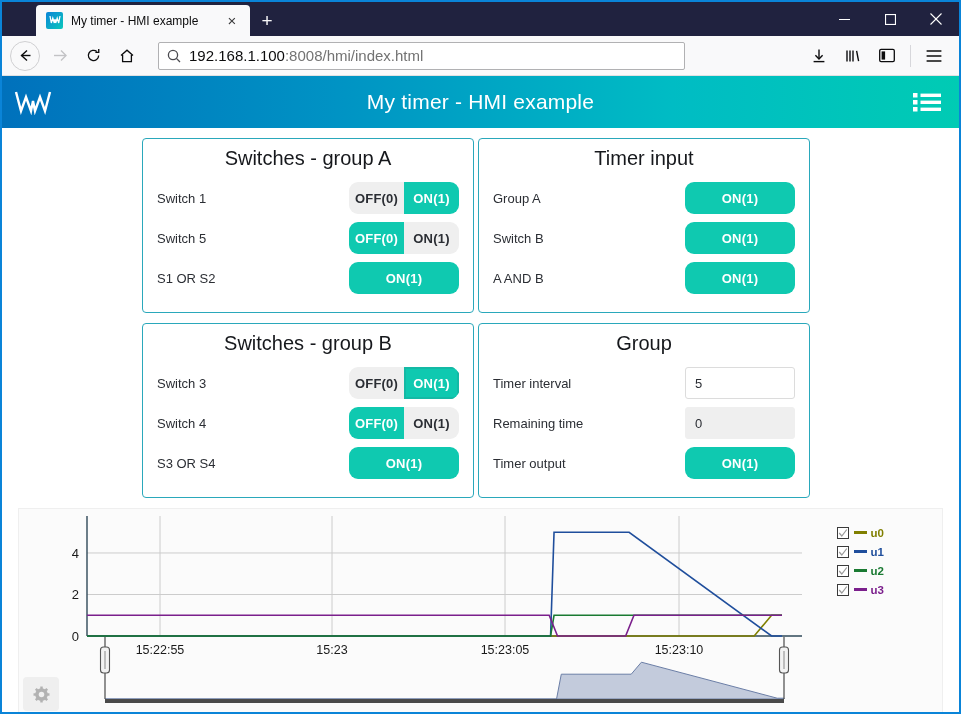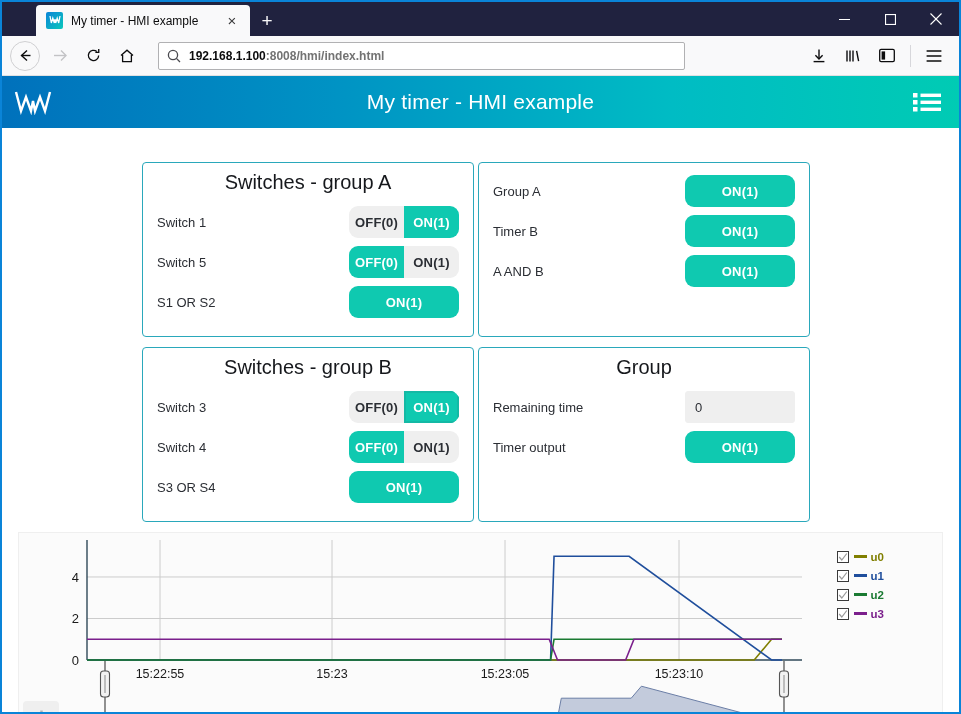--- a/index.html
+++ b/index.html
@@ -41,21 +41,21 @@
   .navbar { height: 40px; background: #f9f9fa; display: flex; align-items: center;
             padding: 0 8px; flex: 0 0 40px; border-bottom: 1px solid #e1e1e2; }
   .navbtn { width: 30px; height: 30px; display: flex; align-items: center;
             justify-content: center; color: #0c0c0d; margin-right: 4px; }
   .navbtn.back { border: 1px solid #d0d0d2; border-radius: 50%; width: 30px; height: 30px; }
   .navbtn.disabled { color: #c3c3c5; }
   .urlbar { flex: 1 1 auto; height: 28px; background: #ffffff; border: 1px solid #b1b1b3;
             border-radius: 2px; display: flex; align-items: center; padding: 0 8px;
             margin: 0 8px 0 12px; max-width: 527px; }
   .url-search-icon { color: #4a4a4f; margin-right: 8px; display:flex; }
-  .url-text { font-size: 12px; color: #0c0c0d; white-space: nowrap; font-weight: bold; }
+  .url-text { font-size: 15px; color: #0c0c0d; white-space: nowrap; }
   .url-text .dim { color: #737373; }
   .nav-right { display: flex; align-items: center; margin-left: auto; }
   .nav-right .navbtn { margin: 0 2px; }
   .nav-sep { width: 1px; height: 22px; background: #d7d7db; margin: 0 6px; }
 
   
   .page { flex: 1 1 auto; background: #ffffff; overflow: hidden;
           display: flex; flex-direction: column; }
 
   .hmi-header { height: 52px; flex: 0 0 52px;
@@ -65,21 +65,21 @@
   .hmi-title { position: absolute; left: 0; right: 0; text-align: center;
                font-size: 21px; color: #ffffff; font-weight: 400;
                letter-spacing: .2px; pointer-events: none; }
   .hmi-menu { margin-left: auto; margin-right: 18px; display: flex;
               align-items: center; z-index: 2; }
 
   .hmi-body { flex: 1 1 auto; background: #ffffff; padding: 10px 0 0 0;
               display: flex; flex-direction: column; }
 
   .panels { display: flex; flex-wrap: wrap; gap: 0px 4px;
-            padding: 0 140px 0 140px; margin-top: 24px; }
+            padding: 0 140px 0 140px; }
   .panel { width: 332px; border: 1px solid #2aa8bb; border-radius: 4px;
            background: #ffffff; margin-bottom: 10px; padding: 8px 14px 14px 14px; }
   .panel-title { text-align: center; font-size: 20px; color: #16181c;
                  font-weight: 400; margin-bottom: 8px; }
   .row { display: flex; align-items: center; height: 40px; margin-bottom: 0px; gap: 48px; }
   .row-label { width: 144px; font-size: 13px; color: #2b2e34; flex: 0 0 144px; }
   .btn-group { flex: 1 1 auto; display: flex; height: 32px; border-radius: 9px;
                overflow: hidden; }
   .btn { flex: 1 1 50%; display: flex; align-items: center; justify-content: center;
          font-size: 13px; font-weight: bold; letter-spacing: .2px; }
@@ -254,28 +254,29 @@
               </div>
             </div>
             <div class="row">
               <div class="row-label">S1 OR S2</div>
               <div class="btn-group">
                 <div class="btn single">ON(1)</div>
               </div>
             </div>
           </div>
           <div class="panel">
+            <div class="panel-title">Timer input</div>
             <div class="row">
               <div class="row-label">Group A</div>
               <div class="btn-group">
                 <div class="btn single">ON(1)</div>
               </div>
             </div>
             <div class="row">
-              <div class="row-label">Timer B</div>
+              <div class="row-label">Switch B</div>
               <div class="btn-group">
                 <div class="btn single">ON(1)</div>
               </div>
             </div>
             <div class="row">
               <div class="row-label">A AND B</div>
               <div class="btn-group">
                 <div class="btn single">ON(1)</div>
               </div>
             </div>
@@ -298,20 +299,24 @@
             </div>
             <div class="row">
               <div class="row-label">S3 OR S4</div>
               <div class="btn-group">
                 <div class="btn single">ON(1)</div>
               </div>
             </div>
           </div>
           <div class="panel">
             <div class="panel-title">Group</div>
+            <div class="row">
+              <div class="row-label">Timer interval</div>
+              <div class="field">5</div>
+            </div>
             <div class="row">
               <div class="row-label">Remaining time</div>
               <div class="field readonly">0</div>
             </div>
             <div class="row">
               <div class="row-label">Timer output</div>
               <div class="btn-group">
                 <div class="btn single">ON(1)</div>
               </div>
             </div>

